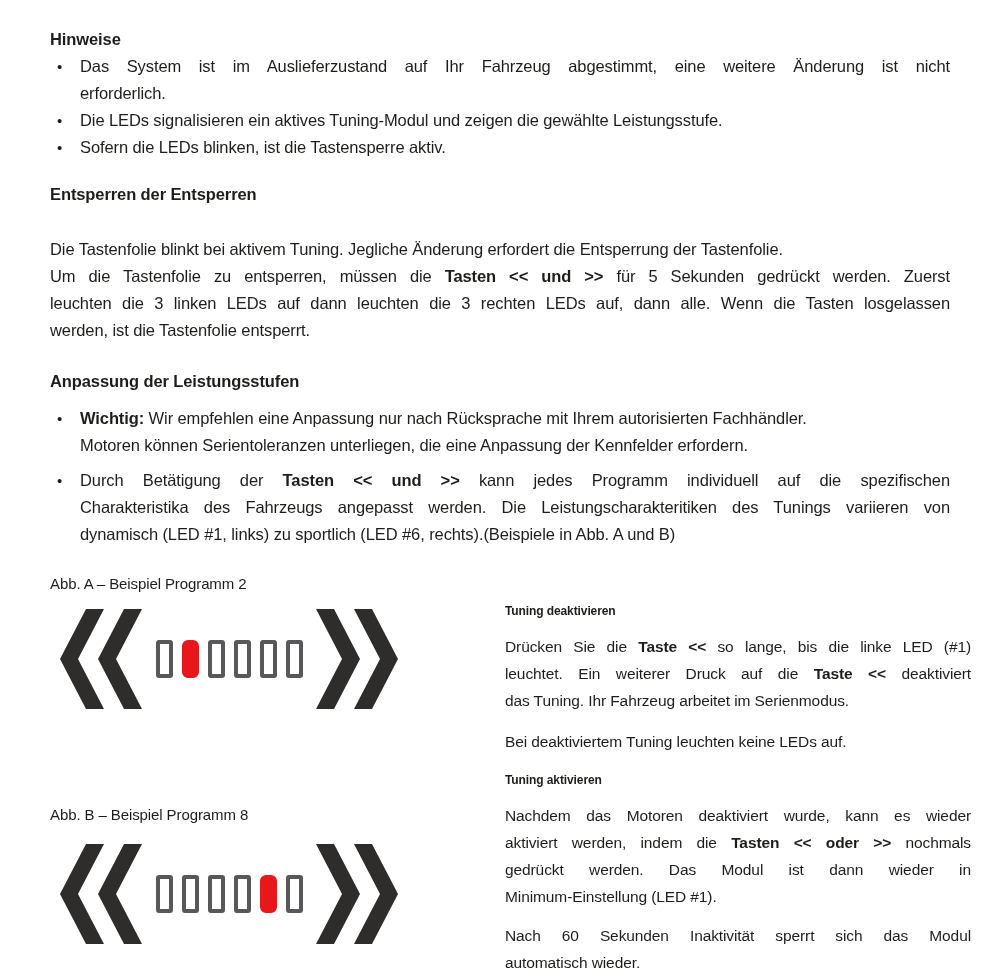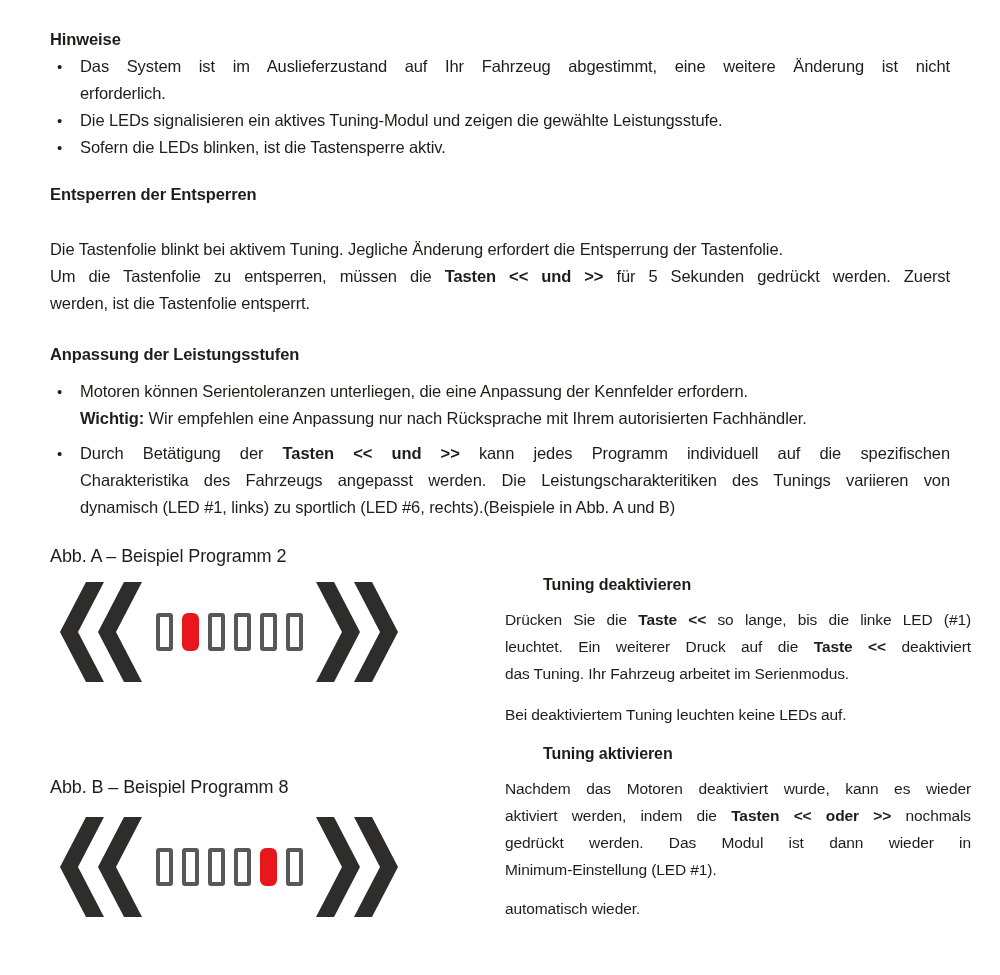--- a/index.html
+++ b/index.html
@@ -31,32 +31,32 @@
 
   .mt-entsperren{margin-top:20px;}
   .mt-para{margin-top:28px;}
   .mt-anpassung{margin-top:24px;}
   .mt-anp-bullets{margin-top:10px;}
 
   .two-col{display:flex;justify-content:space-between;margin-top:22px;}
   .left-col{width:455px;flex:0 0 455px;}
   .right-col{width:466px;flex:0 0 466px;}
 
-  .fig-label{font-size:18px;line-height:27px;}
+  .fig-label{font-size:15px;line-height:27px;}
   .fig-label.b-label{margin-top:92px;font-weight:normal;}
   .figure{margin-top:12px;margin-left:10px;width:338px;display:flex;align-items:center;justify-content:space-between;}
   .figure.fig-b{margin-top:16px;}
   .chev{display:block;}
   .chev polygon{fill:var(--chevron);}
   .chev.right{transform:scaleX(-1);}
   .leds{display:flex;gap:9px;align-items:center;}
   .led{display:block;width:17px;height:38px;border:4px solid var(--led-off-border);border-radius:3px;background:#fff;}
   .led.on{background:var(--led-on);border-color:var(--led-on);border-radius:6px;}
 
-  .right-col .h{font-size:16px;line-height:27px;margin-left:38px;}
+  .right-col .h{font-size:12px;line-height:27px;}
   .right-col .line{font-size:15.5px;line-height:27px;}
   .rc-h1{margin-top:28px;}
   .rc-p1{margin-top:8px;}
   .rc-p2{margin-top:14px;}
   .rc-h2{margin-top:12px;}
   .rc-p3{margin-top:8px;}
   .rc-p4{margin-top:12px;}
 </style>
 </head>
 <body>
@@ -83,30 +83,31 @@
         <div class="bt">
           <div class="line"><span>Sofern die LEDs blinken, ist die Tastensperre aktiv.</span></div>
         </div>
       </div>
     </div>
 
   <h3 class="h mt-entsperren">Entsperren der Entsperren</h3>
   <div class="para mt-para">
       <div class="line"><span>Die Tastenfolie blinkt bei aktivem Tuning. Jegliche Änderung erfordert die Entsperrung der Tastenfolie.</span></div>
       <div class="line jl"><span>Um die Tastenfolie zu entsperren, müssen die </span><span class="b">Tasten &lt;&lt; und &gt;&gt;</span><span> für 5 Sekunden gedrückt werden. Zuerst</span></div>
+      <div class="line jl"><span>leuchten die 3 linken LEDs auf dann leuchten die 3 rechten LEDs auf, dann alle. Wenn die Tasten losgelassen</span></div>
       <div class="line"><span>werden, ist die Tastenfolie entsperrt.</span></div>
     </div>
 
   <h3 class="h mt-anpassung">Anpassung der Leistungsstufen</h3>
   <div class="bullets spaced mt-anp-bullets">
       <div class="bullet-row">
         <span class="bm">•</span>
         <div class="bt">
+          <div class="line"><span class="b">Wichtig:</span><span> Wir empfehlen eine Anpassung nur nach Rücksprache mit Ihrem autorisierten Fachhändler.</span></div>
           <div class="line"><span>Motoren können Serientoleranzen unterliegen, die eine Anpassung der Kennfelder erfordern.</span></div>
-          <div class="line"><span class="b">Wichtig:</span><span> Wir empfehlen eine Anpassung nur nach Rücksprache mit Ihrem autorisierten Fachhändler.</span></div>
         </div>
       </div>
       <div class="bullet-row">
         <span class="bm">•</span>
         <div class="bt">
           <div class="line jl"><span>Durch Betätigung der </span><span class="b">Tasten &lt;&lt; und &gt;&gt;</span><span> kann jedes Programm individuell auf die spezifischen</span></div>
           <div class="line jl"><span>Charakteristika des Fahrzeugs angepasst werden. Die Leistungscharakteritiken des Tunings variieren von</span></div>
           <div class="line"><span>dynamisch (LED #1, links) zu sportlich (LED #6, rechts).(Beispiele in Abb. A und B)</span></div>
         </div>
       </div>
@@ -167,18 +168,19 @@
           <div class="line"><span>Bei deaktiviertem Tuning leuchten keine LEDs auf.</span></div>
         </div>
       <h3 class="h rc-h2">Tuning aktivieren</h3>
       <div class="para rc-p3">
           <div class="line jl"><span>Nachdem das Motoren deaktiviert wurde, kann es wieder</span></div>
           <div class="line jl"><span>aktiviert werden, indem die </span><span class="b">Tasten &lt;&lt; oder &gt;&gt;</span><span> nochmals</span></div>
           <div class="line jl"><span>gedrückt werden. Das Modul ist dann wieder in</span></div>
           <div class="line"><span>Minimum-Einstellung (LED #1).</span></div>
         </div>
       <div class="para rc-p4">
+          <div class="line jl"><span>Nach 60 Sekunden Inaktivität sperrt sich das Modul</span></div>
           <div class="line"><span>automatisch wieder.</span></div>
         </div>
     </div>
 
   </div>
 </div>
 
 </body></html>

